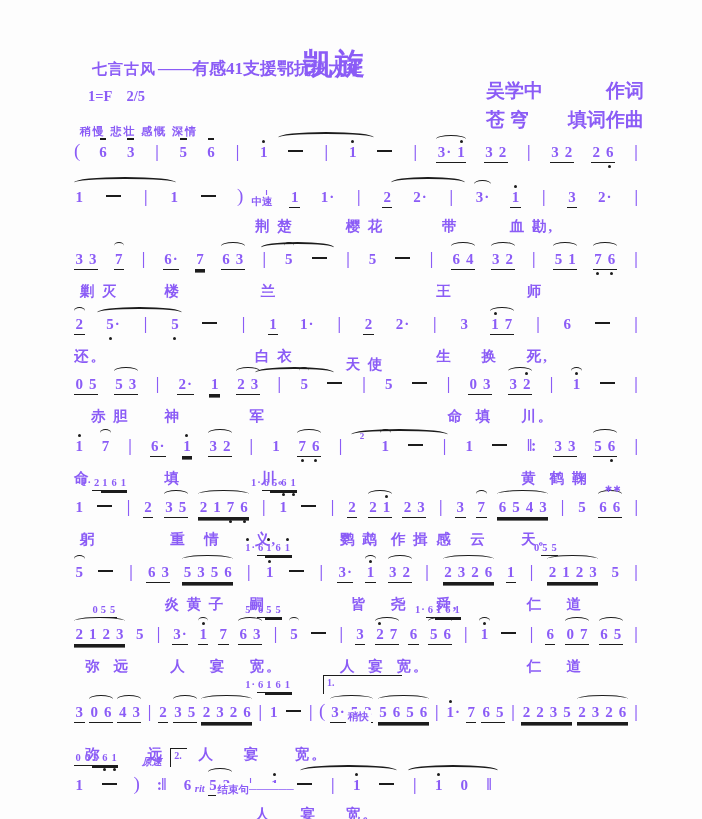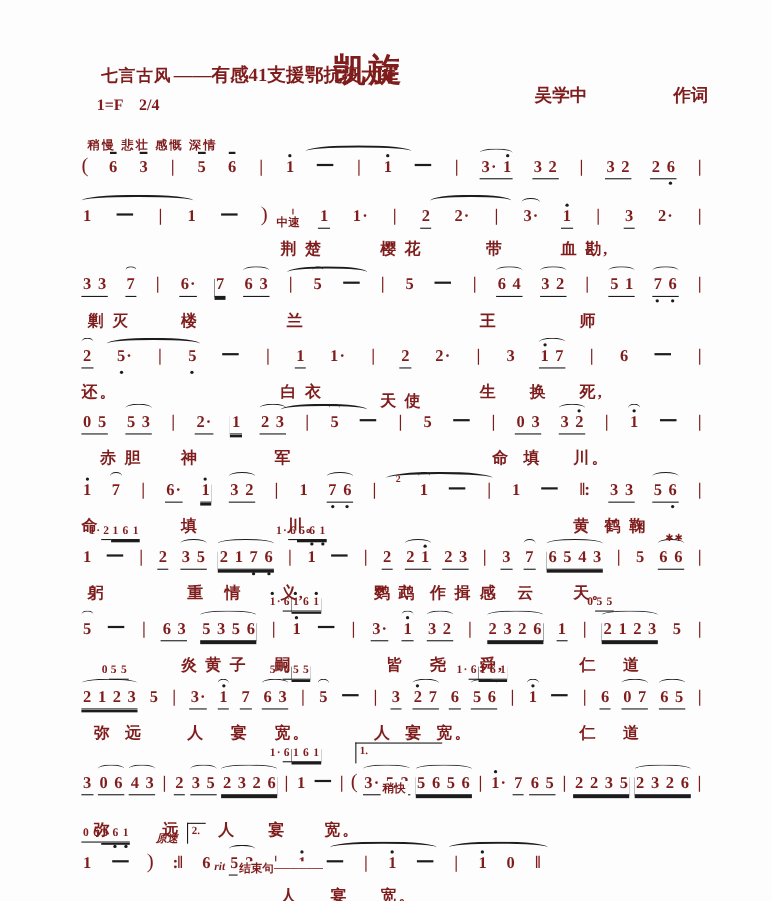--- a/index.html
+++ b/index.html
@@ -1,24 +1,24 @@
 <!DOCTYPE html>
 <html><head>
 <meta charset="utf-8">
 <style>
   html,body{margin:0;padding:0;background:#e8e8e8;}
-  .page{position:relative;width:702px;height:819px;background:#fdfdfd;color:#7f1d1d;
+  .page{position:relative;width:702px;height:819px;background:#fdfdfd;color:#8b5cf6;
         font-family:"Liberation Serif","DejaVu Serif",serif;overflow:hidden;}
   
   .genre{position:absolute;left:92px;top:60px;font-size:15px;font-weight:700;letter-spacing:1px;white-space:nowrap;}
   .dedication{position:absolute;left:158px;top:57px;font-size:17px;font-weight:700;white-space:nowrap;}
   .songtitle{position:absolute;left:303px;top:44px;font-size:30px;font-weight:700;letter-spacing:2px;white-space:nowrap;}
   .keymeter{position:absolute;left:88px;top:88px;font-size:14.5px;font-weight:700;white-space:nowrap;}
   .keymeter span{margin-right:14px;}
-  .credits{position:absolute;right:58px;top:76px;width:158px;font-size:16px;font-weight:700;}
+  .credits{position:absolute;right:58px;top:76px;width:158px;font-size:19px;font-weight:700;}
   .credits .row{display:flex;justify-content:space-between;line-height:1.55;}
   
   #score{position:absolute;left:74px;top:0;width:566px;}
   .line{position:absolute;left:0;width:100%;height:58px;}
   .notes{position:relative;display:flex;justify-content:space-between;align-items:baseline;width:100%;}
   .grp{position:relative;display:inline-flex;align-items:baseline;padding:0 1px;}
   .ch{position:relative;font-size:15px;font-weight:700;line-height:1.15;padding:0 .5px;}
   .gap{display:inline-block;width:5px;}
   .u1{border-bottom:1.6px solid #1c1c1c;padding-bottom:1px;}
   .u2{border-bottom:1.6px solid #1c1c1c;box-shadow:0 2.6px 0 #1c1c1c;padding-bottom:1px;}
@@ -48,26 +48,30 @@
   .lyric{position:absolute;font-size:14.5px;font-weight:700;white-space:nowrap;letter-spacing:2px;}
 </style>
 </head>
 <body>
 
 <div class="page">
   <span class="genre">七言古风</span>
   <span class="dedication">——有感41支援鄂抗疫大军</span>
   <span class="songtitle">凯旋</span>
   <div class="keymeter">
-    <span>1=F</span><span>2/4</span>
+    <span>1=F</span><span>2/5</span>
   </div>
   <div class="credits">
     <div class="row">
       <span>吴学中</span>
       <span>作词</span>
+    </div>
+    <div class="row">
+      <span>苍 穹</span>
+      <span>填词作曲</span>
     </div>
   </div>
   <div id="score">
       <div class="line" style="top: 140px;">
         <span class="expr" style="left: 1%;">稍慢 悲壮 感慨 深情</span>
         <div class="bigarc" style="left: 36%; width: 17%;"></div>
         <div class="notes">
           <span class="paren">(</span>
           <span class="grp ob">
             <span class="ch">6</span>

